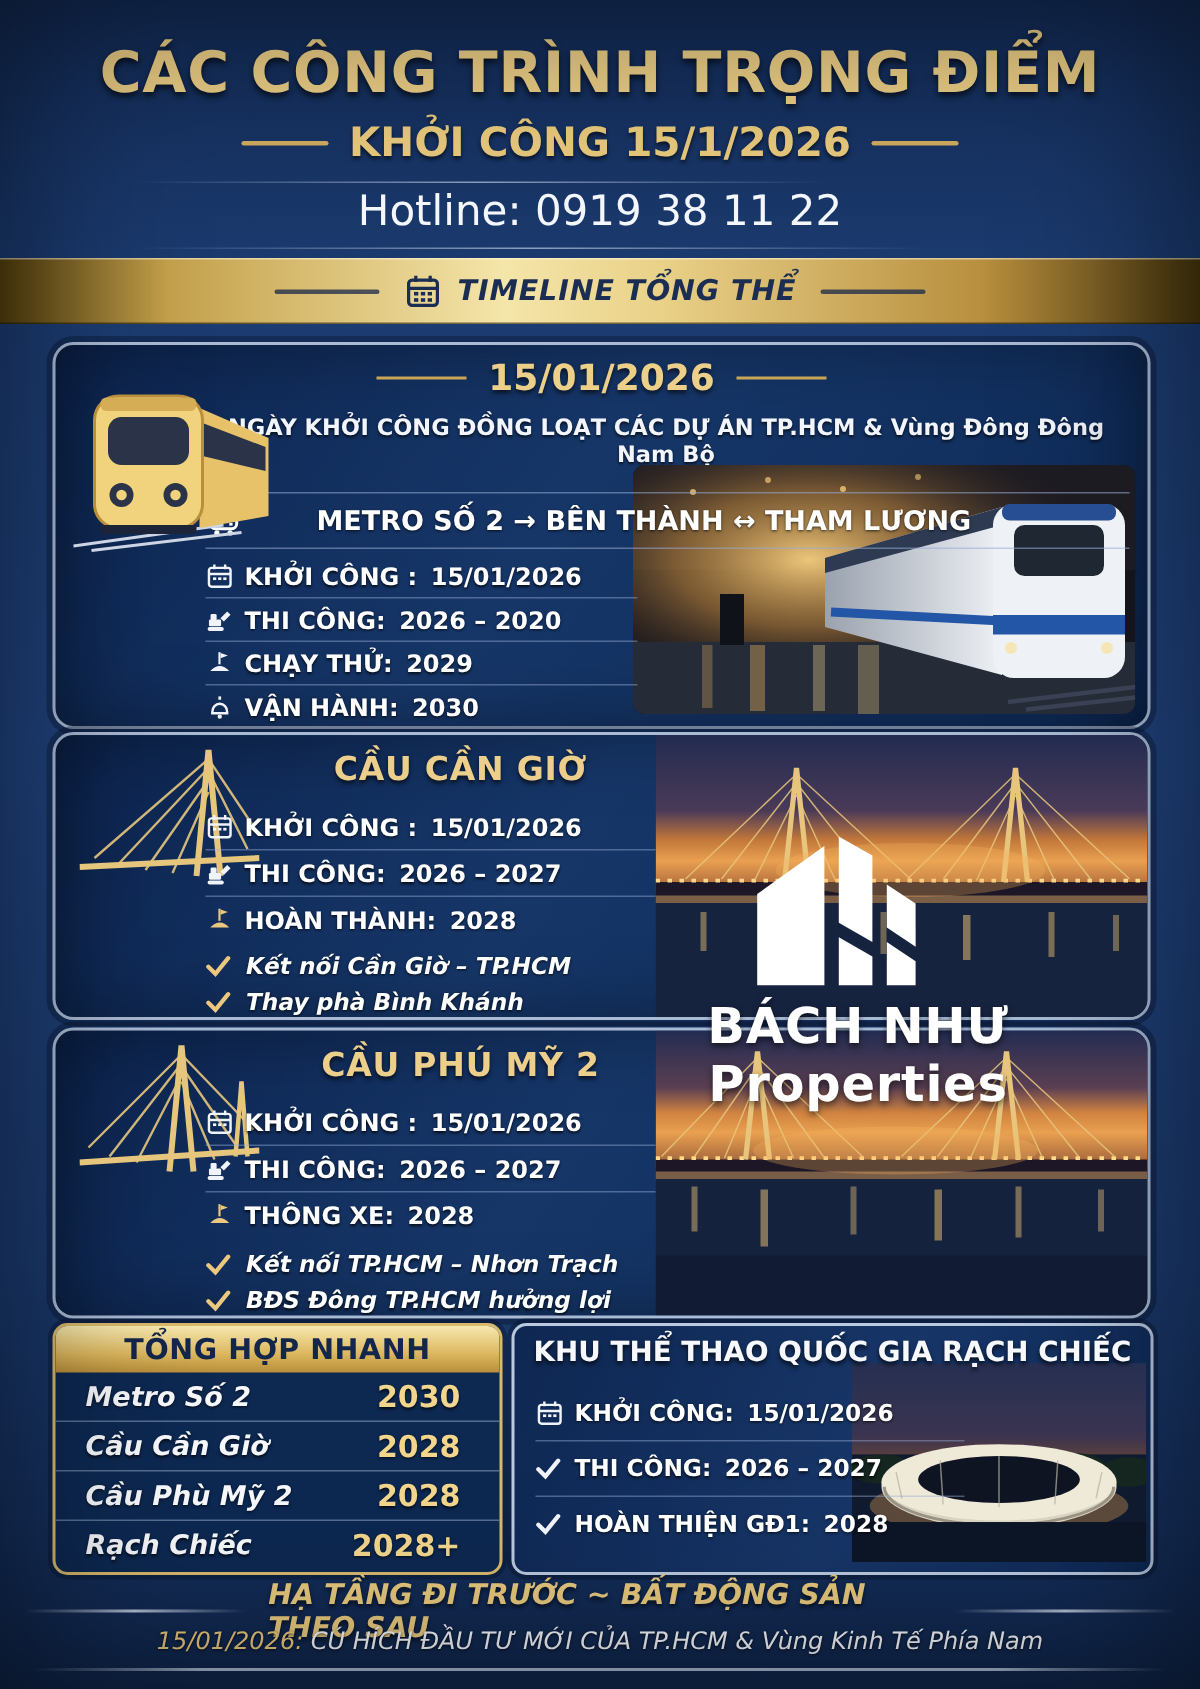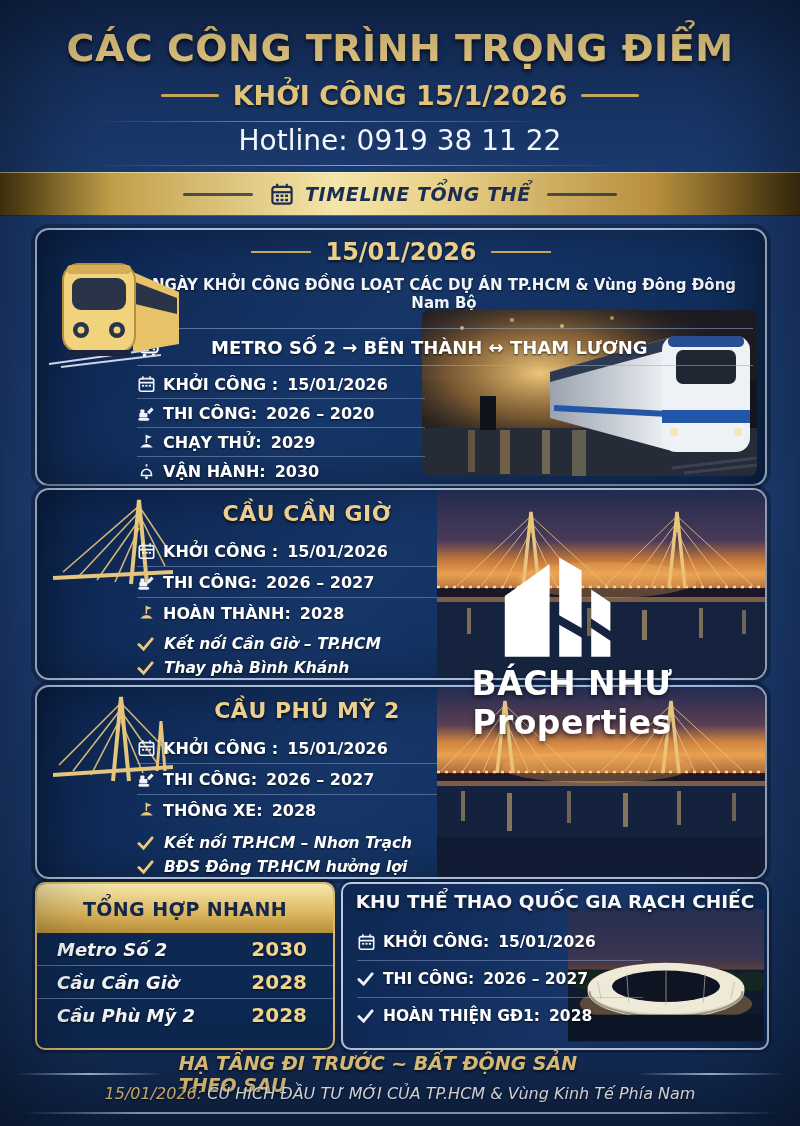--- a/index.html
+++ b/index.html
@@ -74,21 +74,21 @@
     color:#fdfefe;text-shadow:0 1px 2px rgba(0,0,0,.75);}
   .bullet svg{margin-right:10px;flex:0 0 auto;}
   
   .watermark{position:absolute;left:372px;top:548px;width:400px;z-index:40;text-align:center;}
   .watermark .brand{font-size:33px;font-weight:bold;color:#ffffff;letter-spacing:.5px;
     text-shadow:0 2px 5px rgba(0,0,0,.6);}
   
   .summary{position:absolute;left:35px;top:882px;width:296px;height:164px;border-radius:10px;
     border:2px solid #d9ba6c;background:#0d2851;overflow:hidden;
     box-shadow:0 0 0 3px rgba(5,15,35,.35);}
-  .summary-head{height:49px;display:flex;align-items:center;justify-content:center;
+  .summary-head{height:31px;display:flex;align-items:center;justify-content:center;
     background:linear-gradient(180deg,#f6e8ae,#dcb75f 60%,#b88e3a);
     font-size:19px;font-weight:bold;color:#13264b;letter-spacing:.4px;}
   .sum-row{display:flex;align-items:center;justify-content:space-between;height:32px;
     padding:0 26px 0 20px;border-bottom:1px solid rgba(175,192,222,.45);}
   .sum-row:last-child{border-bottom:none;}
   .sum-label{font-size:18px;font-weight:bold;font-style:italic;color:#f6f8fc;text-shadow:0 1px 2px rgba(0,0,0,.7);}
   .sum-val{font-size:20px;font-weight:bold;color:#f2d68d;text-shadow:0 1px 2px rgba(0,0,0,.7);}
   .stadium{position:absolute;left:341px;top:882px;width:424px;height:164px;border-radius:10px;
     border:2px solid rgba(205,218,238,.9);
     background:linear-gradient(115deg,#0e2752,#173567 55%,#0e2a57);overflow:hidden;
@@ -510,20 +510,24 @@
       <span class="sum-val">2030</span>
     </div>
     <div class="sum-row">
       <span class="sum-label">Cầu Cần Giờ</span>
       <span class="sum-val">2028</span>
     </div>
     <div class="sum-row">
       <span class="sum-label">Cầu Phù Mỹ 2</span>
       <span class="sum-val">2028</span>
     </div>
+    <div class="sum-row">
+      <span class="sum-label">Rạch Chiếc</span>
+      <span class="sum-val">2028+</span>
+    </div>
   </div>
 
   <div class="stadium">
     <div class="stadium-title">KHU THỂ THAO QUỐC GIA RẠCH CHIẾC</div>
     <div class="rows rs">
       <div class="row">
         <span class="ic">
           <svg width="19" height="18" viewBox="0 0 20 20">
               <g fill="none" stroke="currentColor" stroke-width="1.8">
                 <rect x="2" y="4" width="16" height="14" rx="2"></rect>

